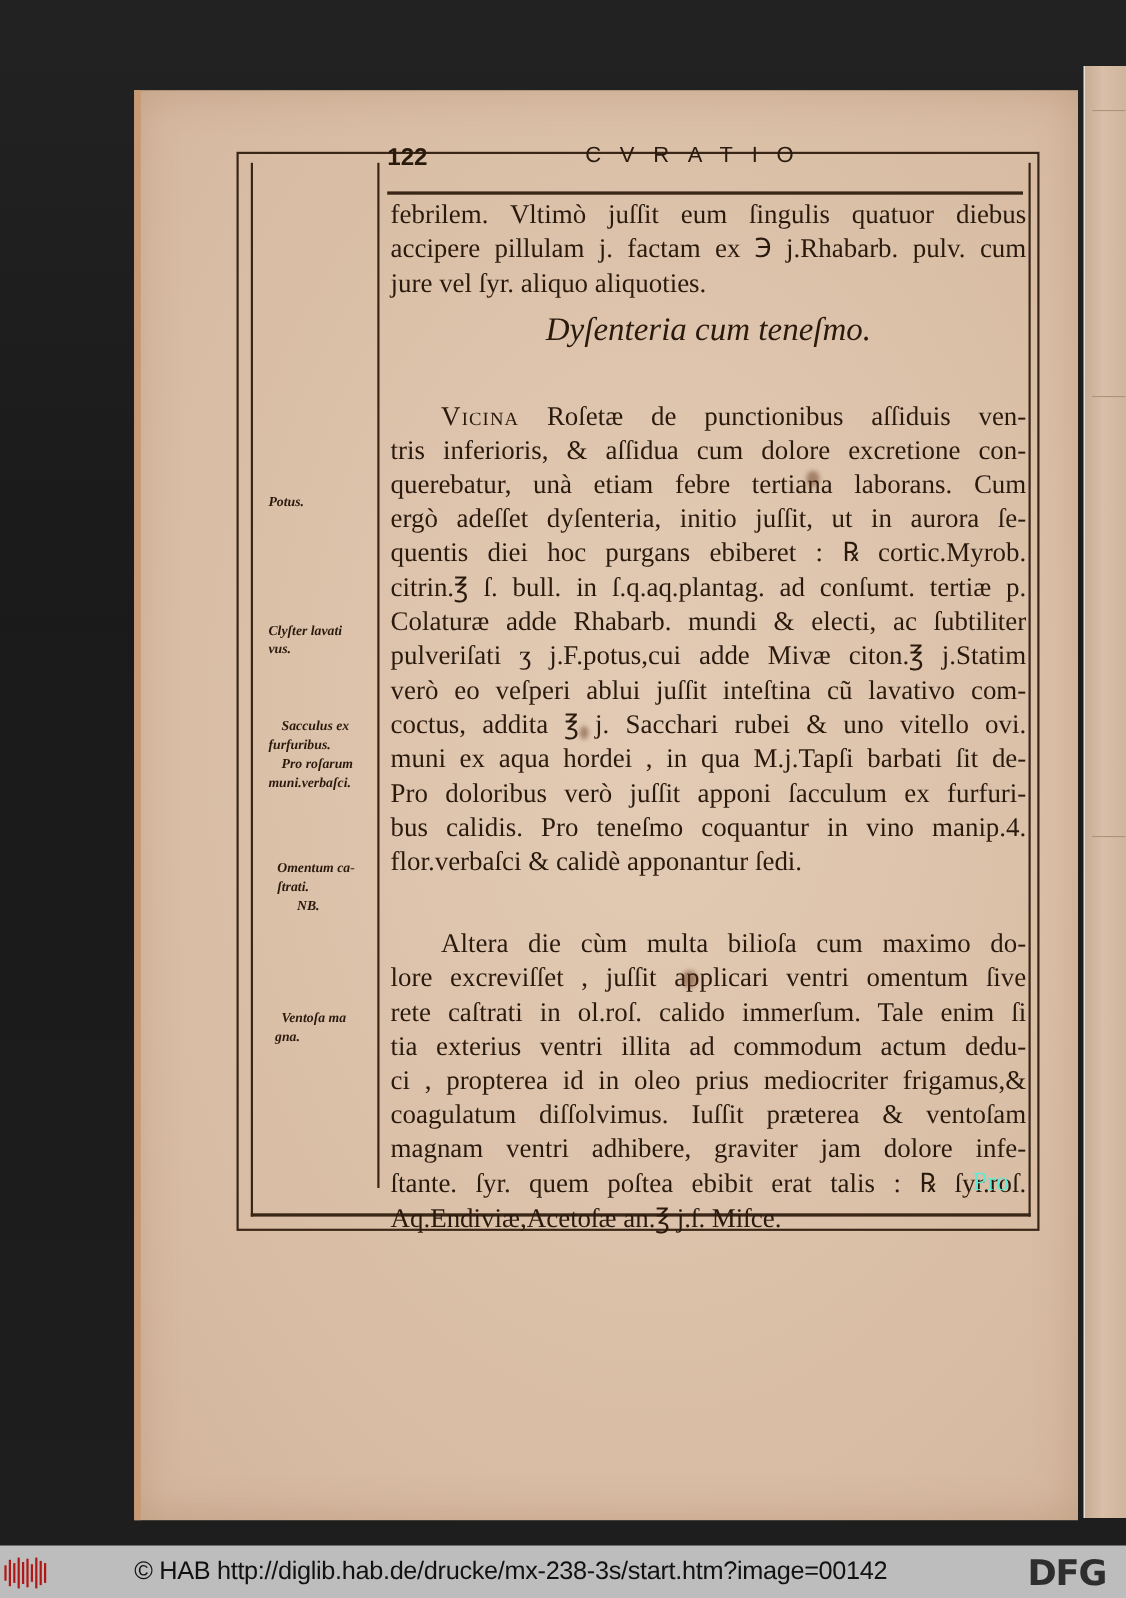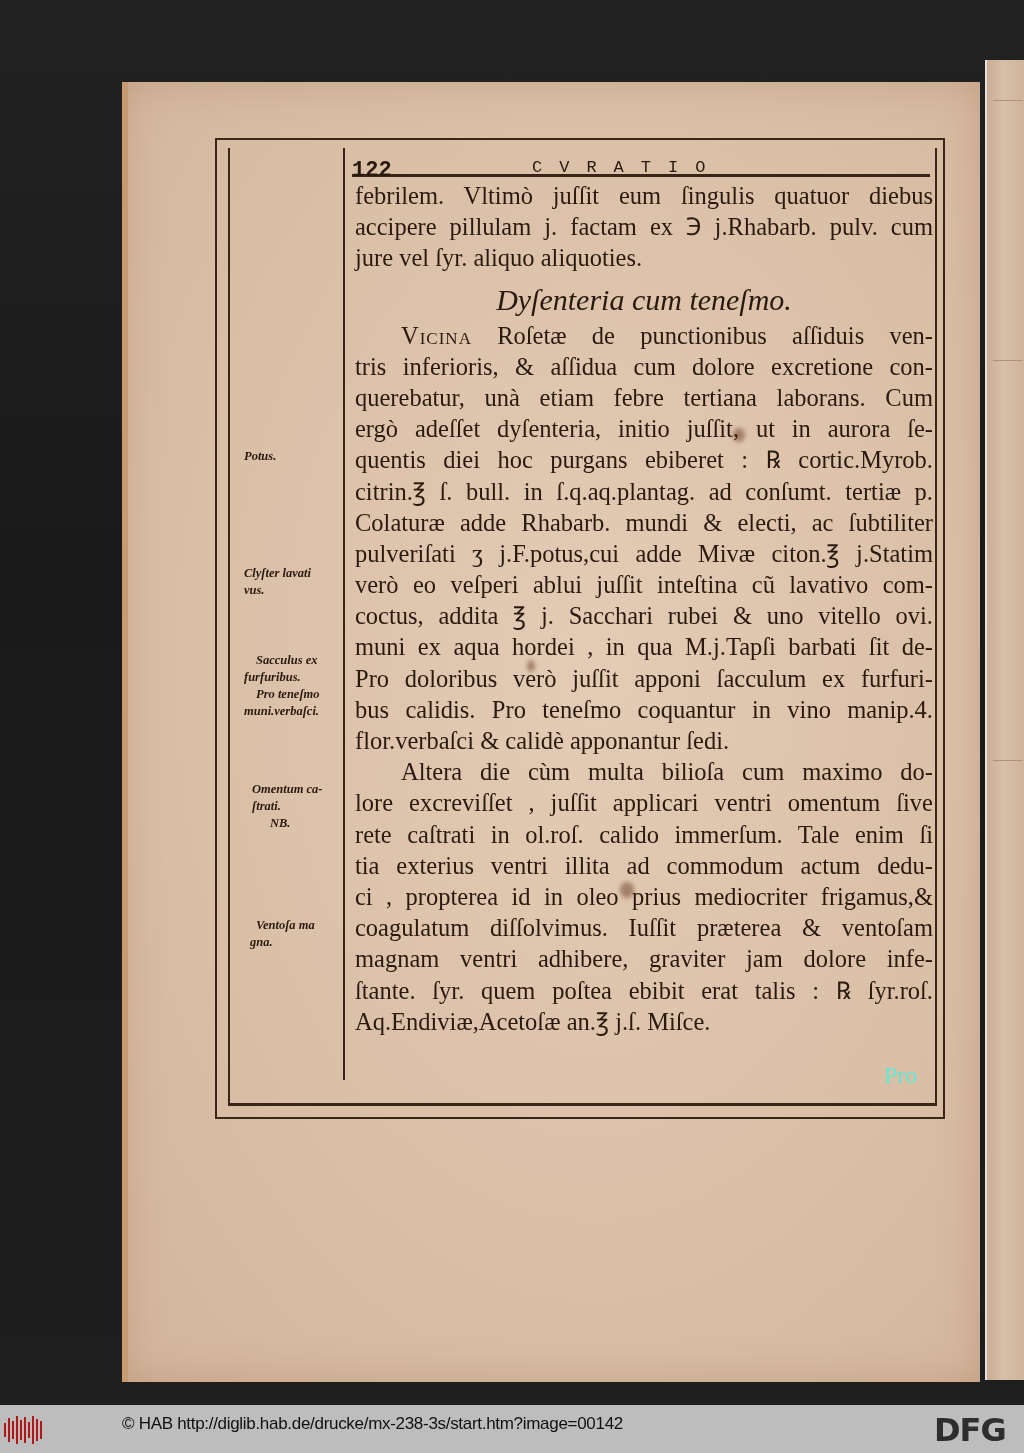--- a/index.html
+++ b/index.html
@@ -41,35 +41,35 @@
   }
   .margin-divider {
     position:absolute; left:343px; top:148px; width:2px; height:932px;
     background:#3a2616;
   }
   .header-rule {
     position:absolute; left:352px; top:174px; width:578px; height:3px;
     background:#3a2616;
   }
   .running-head {
-    position:absolute; top:158px; left:352px; width:578px; height:28px;
-    font-family:Liberation Mono, monospace; font-size:22px; color:#2a1a0e;
+    position:absolute; top:130px; left:352px; width:578px; height:28px;
+    font-family:Liberation Sans, sans-serif; font-size:22px; color:#2a1a0e;
   }
   .page-number { position:absolute; left:0; top:0; font-weight:bold; }
   .running-title {
-    position:absolute; left:180px; top:0; letter-spacing:17px; font-size:17px;
+    position:absolute; left:180px; top:0; letter-spacing:17px; font-size:20px;
   }
   .body-text {
     position:absolute; left:355px; top:180px; width:578px;
     font-family:"Liberation Serif", serif; font-size:24.5px; line-height:31.2px;
     color:#2a1a0e;
   }
   .body-text .line { white-space:nowrap; height:31.2px; text-align:justify; text-align-last:justify; }
   .body-text .line.last { text-align-last:left; }
-  .body-text .line.indent { padding-left:46px; }
+  .body-text .line.indent { padding-left:46px;margin-top:43px; }
   .section-heading {
     font-style:italic; font-size:30px; text-align:left; text-align-last:center !important;
     height:40px !important; line-height:40px; padding-left:0;
   }
   .smallcaps { font-variant:small-caps; letter-spacing:1px; }
   .catchword {
     position:absolute; left:884px; top:1062px; font-family:"Liberation Serif", serif;
     font-size:24px; color:#5eead4;
   }
   .marginal {
@@ -82,21 +82,21 @@
     position:absolute; border-radius:50%; background:rgba(90,45,20,0.45); filter:blur(2px);
   }
   .footer {
     position:absolute; left:0; top:1405px; width:1024px; height:48px;
     background:#bdbdbd; display:flex; align-items:center;
   }
   .hab-logo { position:absolute; left:4px; top:10px; width:40px; height:30px; display:flex; gap:2px; align-items:center; }
   .hab-logo span { display:block; width:2px; background:#b01818; }
   .footer-text {
     position:absolute; left:122px; top:9px;
-    font-family:"Liberation Sans", sans-serif; font-size:17px; color:#111; letter-spacing:-0.3px;
+    font-family:"Liberation Sans", sans-serif; font-size:23px; color:#111; letter-spacing:-0.3px;
   }
   .dfg-logo {
     position:absolute; left:934px; top:6px;
     font-family:"DejaVu Sans", sans-serif; font-weight:bold; font-size:32px; color:#2e2e2e; letter-spacing:-1px;
   }
 </style>
 </head>
 <body>
 
 <div class="scan-bg"></div>
@@ -158,21 +158,21 @@
 <div class="marginal" style="top:448px">
   <span class="ml">Potus.</span>
 </div>
 <div class="marginal" style="top:565px">
   <span class="ml">Clyſter lavati</span>
   <span class="ml">vus.</span>
 </div>
 <div class="marginal" style="top:652px">
   <span class="ml" style="padding-left:12px">  Sacculus ex</span>
   <span class="ml">furfuribus.</span>
-  <span class="ml" style="padding-left:12px">  Pro teneſmo</span>
+  <span class="ml" style="padding-left:12px">  Pro roſarum</span>
   <span class="ml">muni.verbaſci.</span>
 </div>
 <div class="marginal" style="top:781px">
   <span class="ml" style="padding-left:8px">Omentum ca-</span>
   <span class="ml" style="padding-left:8px">ſtrati.</span>
   <span class="ml" style="padding-left:26px">        NB.</span>
 </div>
 <div class="marginal" style="top:917px">
   <span class="ml" style="padding-left:12px">  Ventoſa ma</span>
   <span class="ml" style="padding-left:6px">gna.</span>

